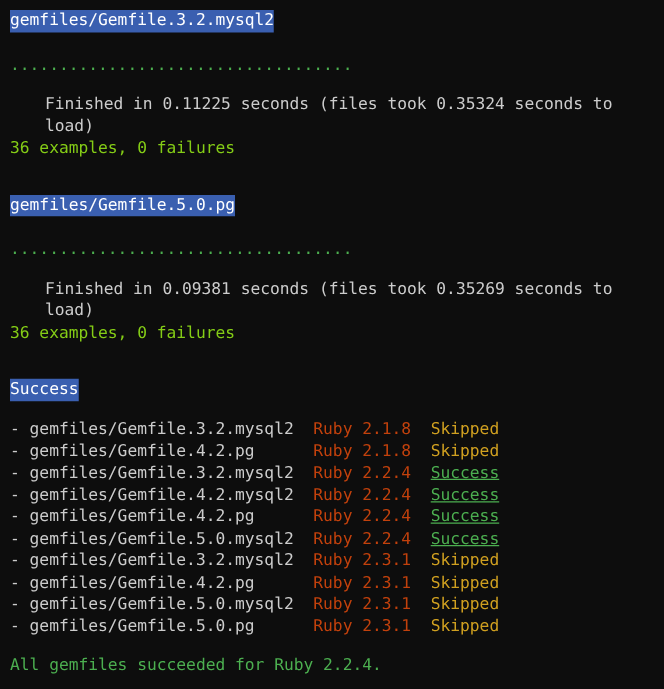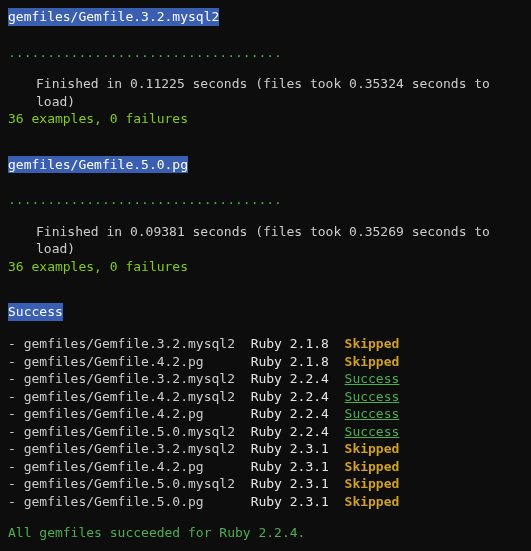--- a/index.html
+++ b/index.html
@@ -33,22 +33,22 @@
     margin-bottom: 28px;
   }
   .summary-block {
     margin-top: 4px;
   }
   .row {
     white-space: pre;
   }
   .dash { color: #cccccc; }
   .file { color: #cccccc; }
-  .ruby { color: #e5e5e5; }
-  .status-skipped { color: #d0a020; font-weight: bold; }
+  .ruby { color: #c2410c; }
+  .status-skipped { color: #d0a020; }
   .status-success { color: #4caf50; text-decoration: underline; }
   .final {
     color: #4caf50;
     margin-top: 14px;
   }
 </style>
 </head>
 <body>
 
 <div id="sections"><span class="heading">gemfiles/Gemfile.3.2.mysql2</span><div class="dots">...................................</div><div class="finished">Finished in 0.11225 seconds (files took 0.35324 seconds to load)</div><div class="examples">36 examples, 0 failures</div><span class="heading">gemfiles/Gemfile.5.0.pg</span><div class="dots">...................................</div><div class="finished">Finished in 0.09381 seconds (files took 0.35269 seconds to load)</div><div class="examples">36 examples, 0 failures</div></div>

